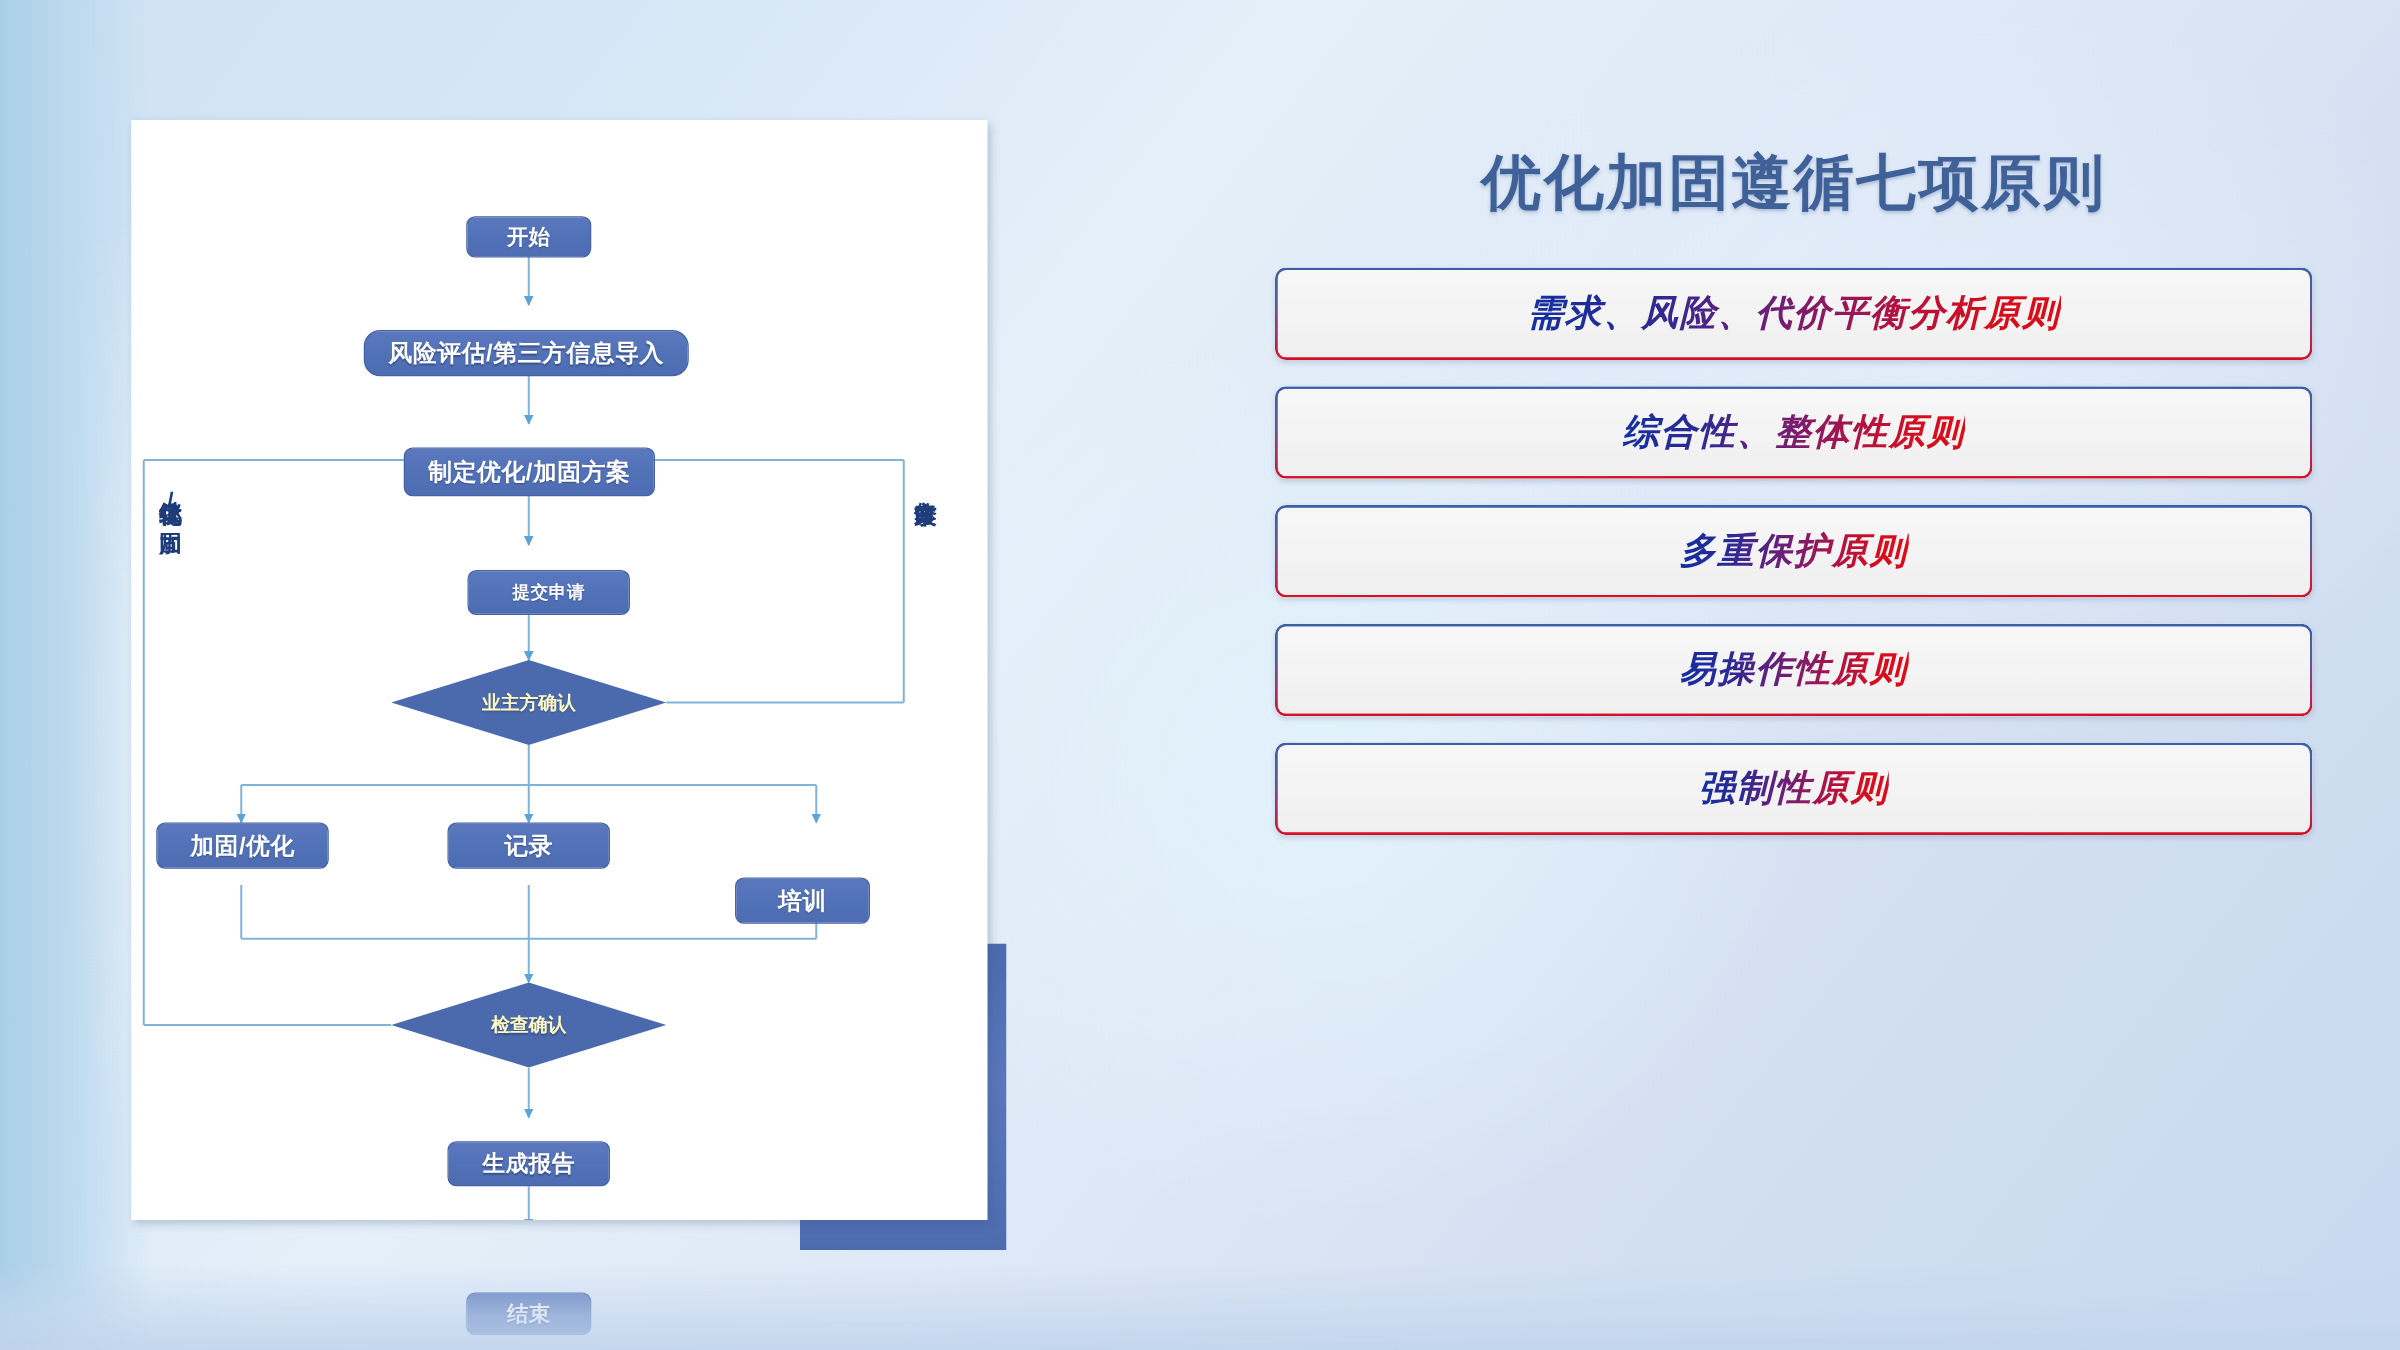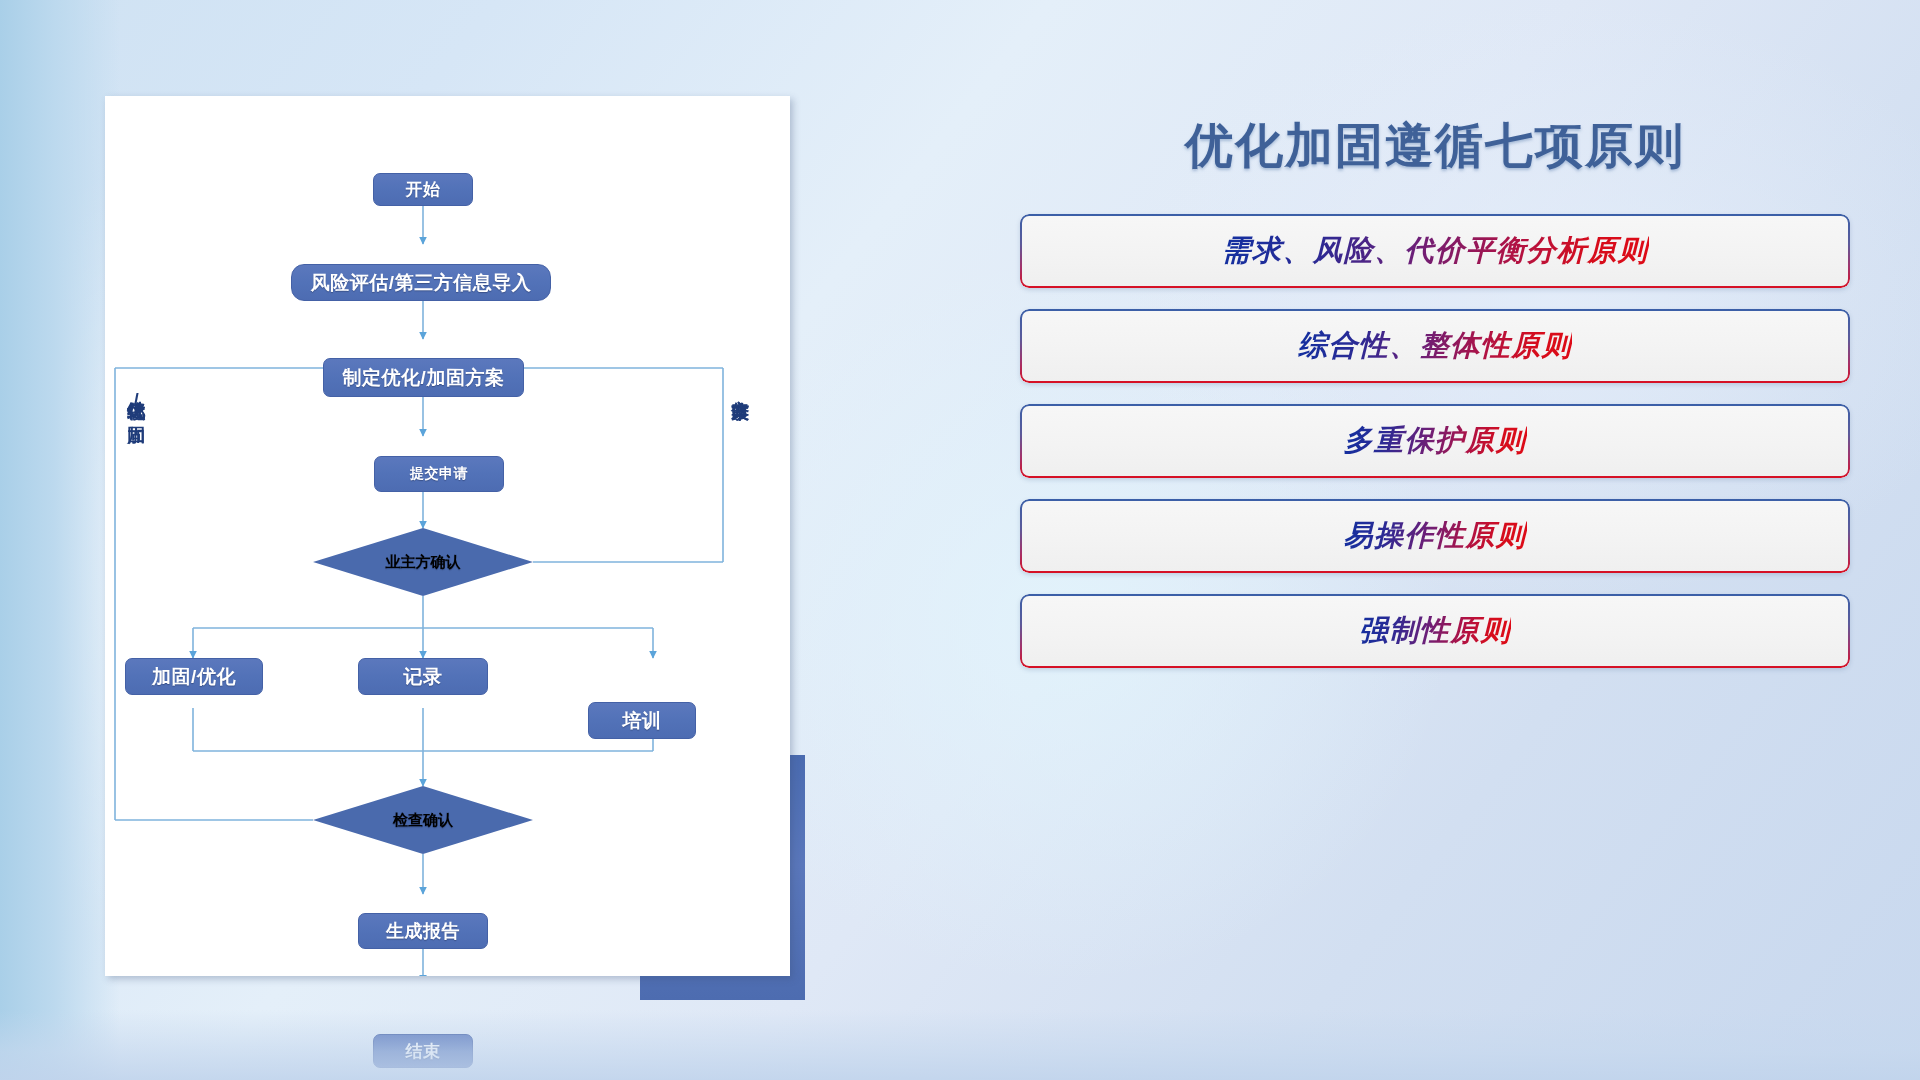--- a/index.html
+++ b/index.html
@@ -51,21 +51,21 @@
     border-radius:7px;
     color:#ffffff;font-weight:bold;
     text-shadow:0 1px 1px rgba(30,45,85,.45);
     box-sizing:border-box;
     white-space:nowrap;
     letter-spacing:.5px;
   }
   .diamond{
     position:absolute;
     display:flex;align-items:center;justify-content:center;
-    color:#000000;font-weight:bold;
+    color:#fef9c3;font-weight:bold;
     text-shadow:0 1px 1px rgba(30,45,85,.45);
     background:#4a6aad;
     clip-path:polygon(50% 0,100% 50%,50% 100%,0 50%);
     white-space:nowrap;
   }
 
   .vlabel{
     position:absolute;
     color:#1f3c7a;font-weight:bold;line-height:1.02;
     writing-mode:vertical-rl;text-orientation:upright;

